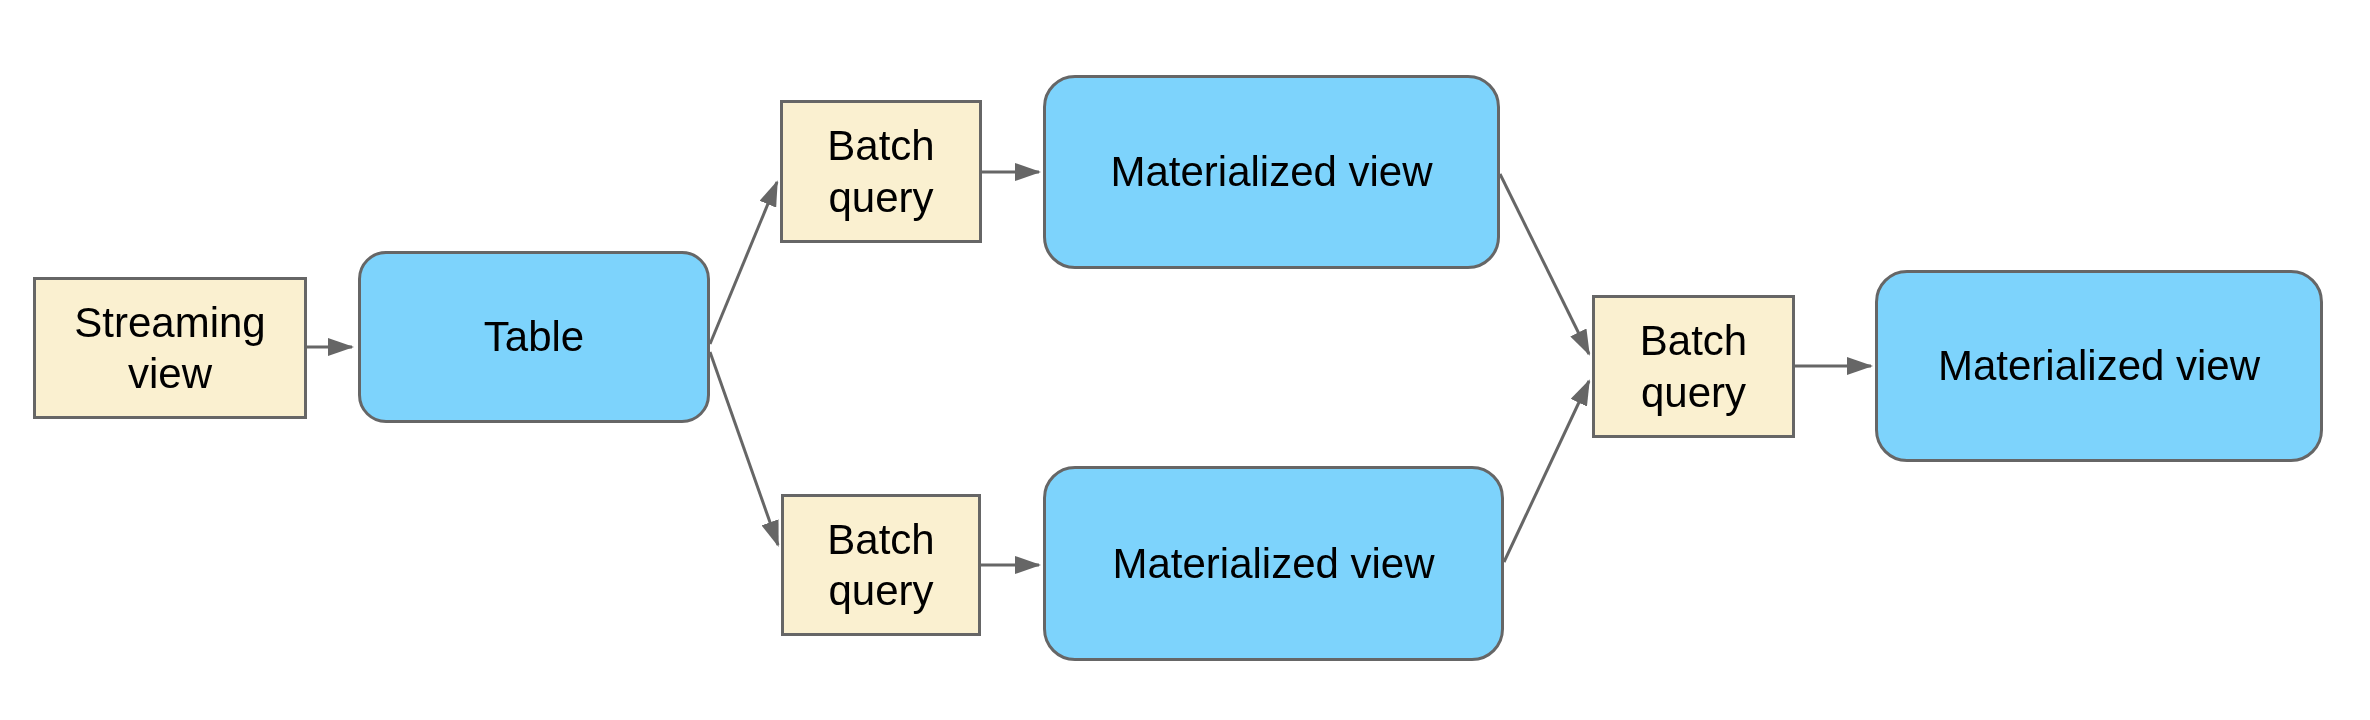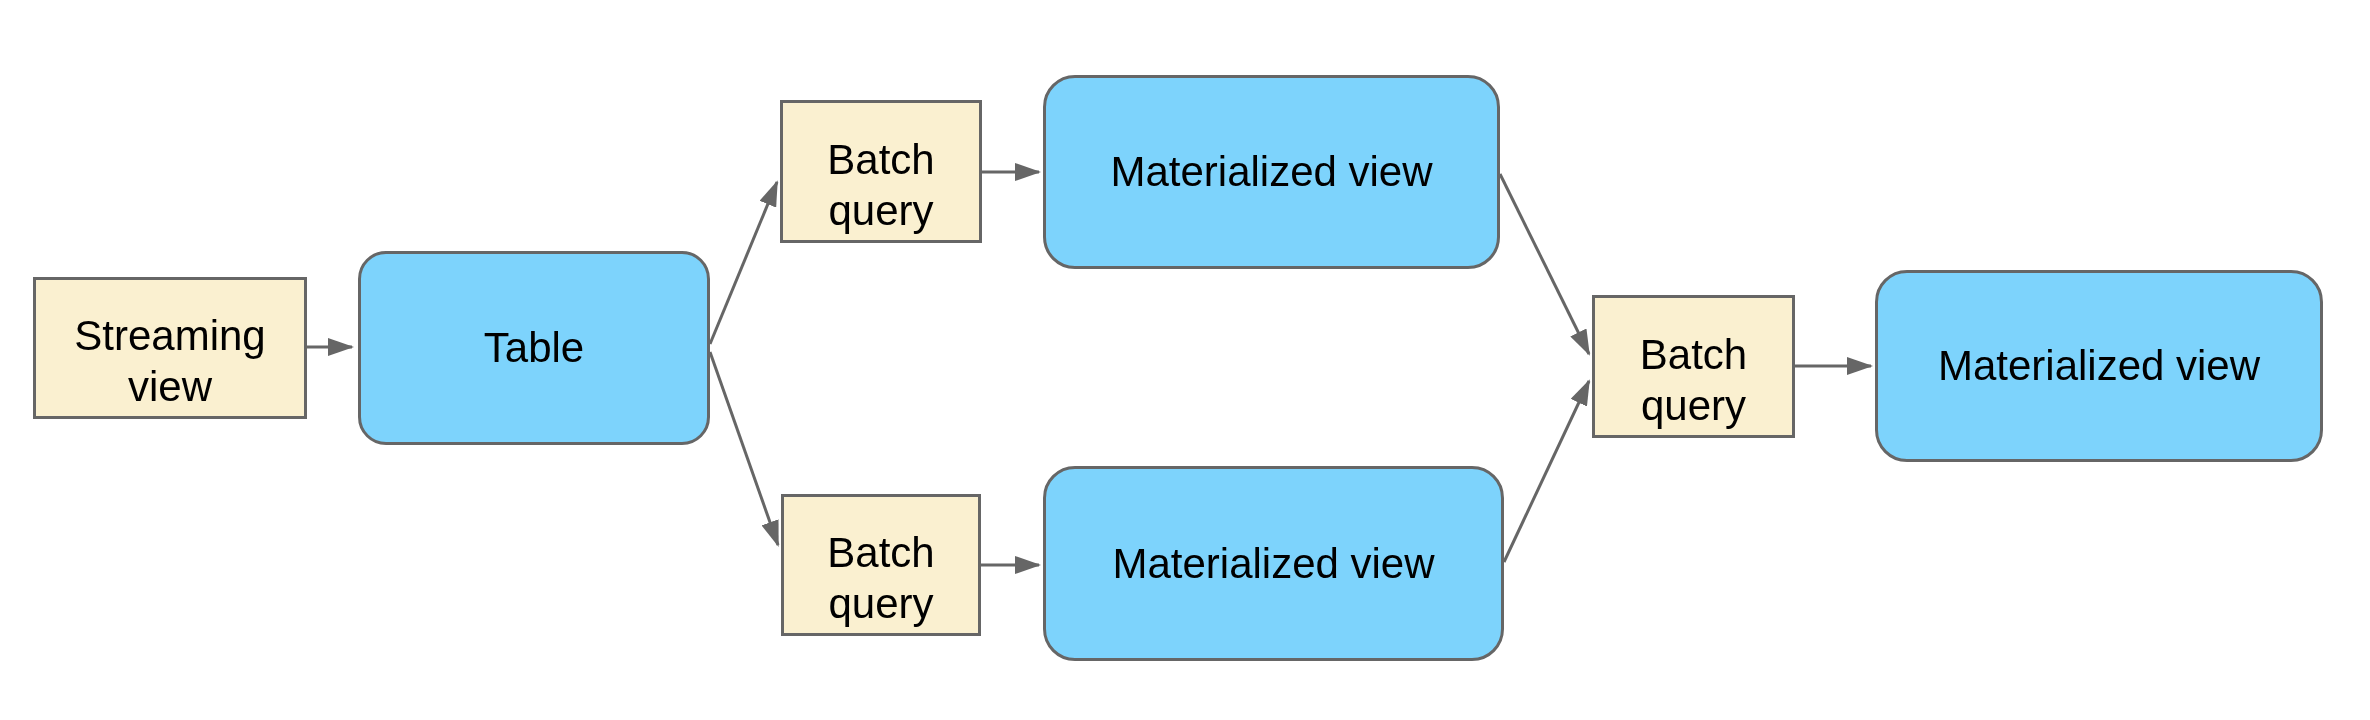--- a/index.html
+++ b/index.html
@@ -32,28 +32,27 @@
     justify-content: center;
     text-align: center;
     color: #000000;
     font-size: 42px;
     line-height: 1.22;
     padding: 4px 10px;
   }
   .node-query {
     background: #faf0d0;
     border-radius: 0;
-    align-items: flex-end;
   }
   .node-data {
     background: #7dd3fc;
     border-radius: 30px;
   }
   .n-streaming-query   { left: 33px;   top: 277px; width: 274px; height: 142px; }
-  .n-table             { left: 358px;  top: 251px; width: 352px; height: 194px; border-radius: 28px; }
+  .n-table             { left: 358px;  top: 251px; width: 352px; height: 172px; border-radius: 28px; }
   .n-batch-query-top   { left: 780px;  top: 100px; width: 202px; height: 143px; }
   .n-mv-top            { left: 1043px; top: 75px;  width: 457px; height: 194px; border-radius: 32px; }
   .n-batch-query-bottom{ left: 781px;  top: 494px; width: 200px; height: 142px; }
   .n-mv-bottom         { left: 1043px; top: 466px; width: 461px; height: 195px; border-radius: 32px; }
   .n-batch-query-right { left: 1592px; top: 295px; width: 203px; height: 143px; }
   .n-mv-final          { left: 1875px; top: 270px; width: 448px; height: 192px; border-radius: 32px; }
   .edge-line {
     stroke: #666666;
     stroke-width: 3;
     fill: none;

